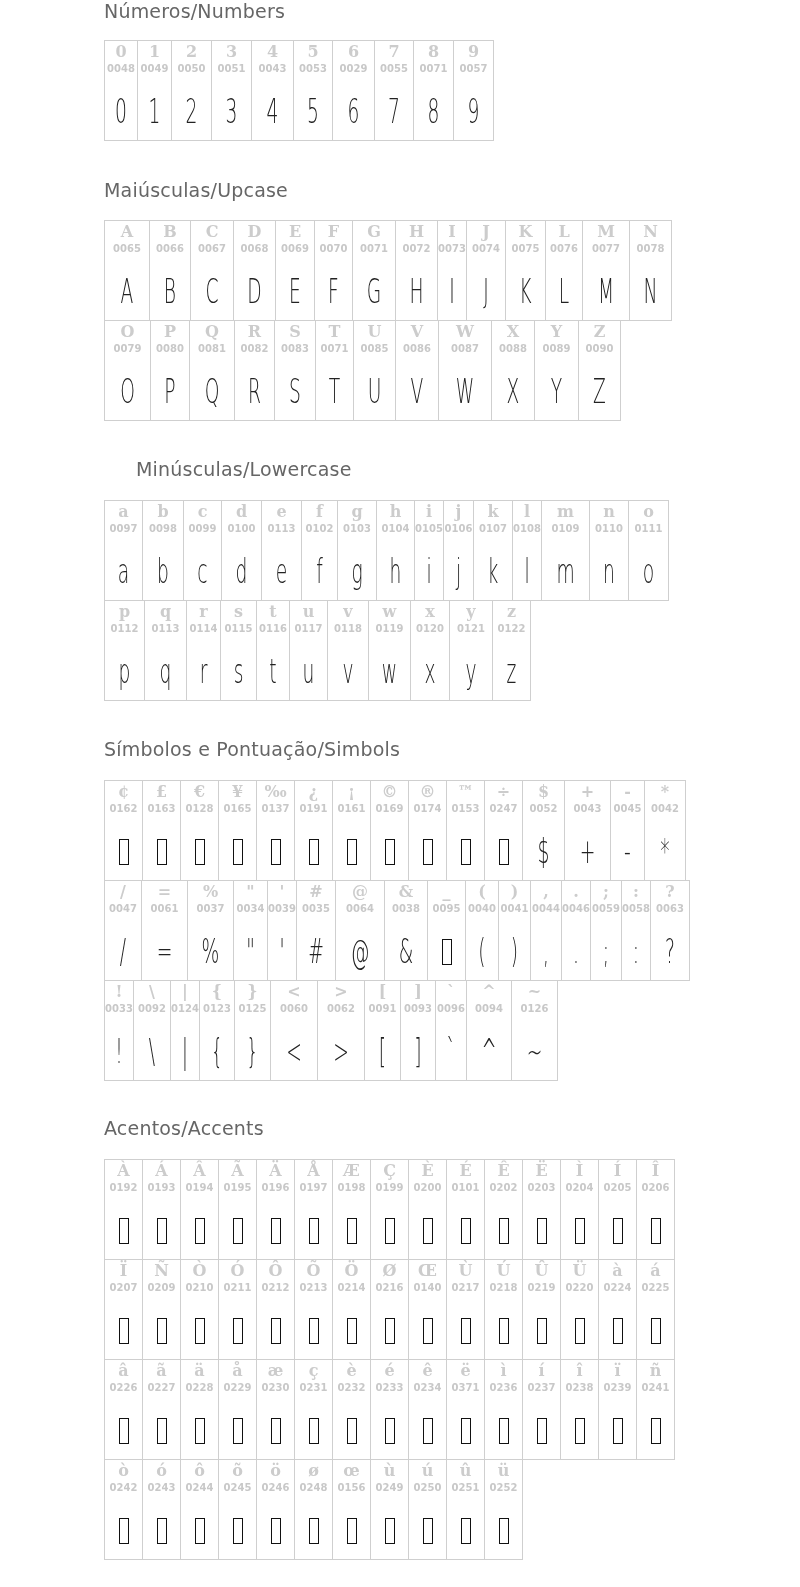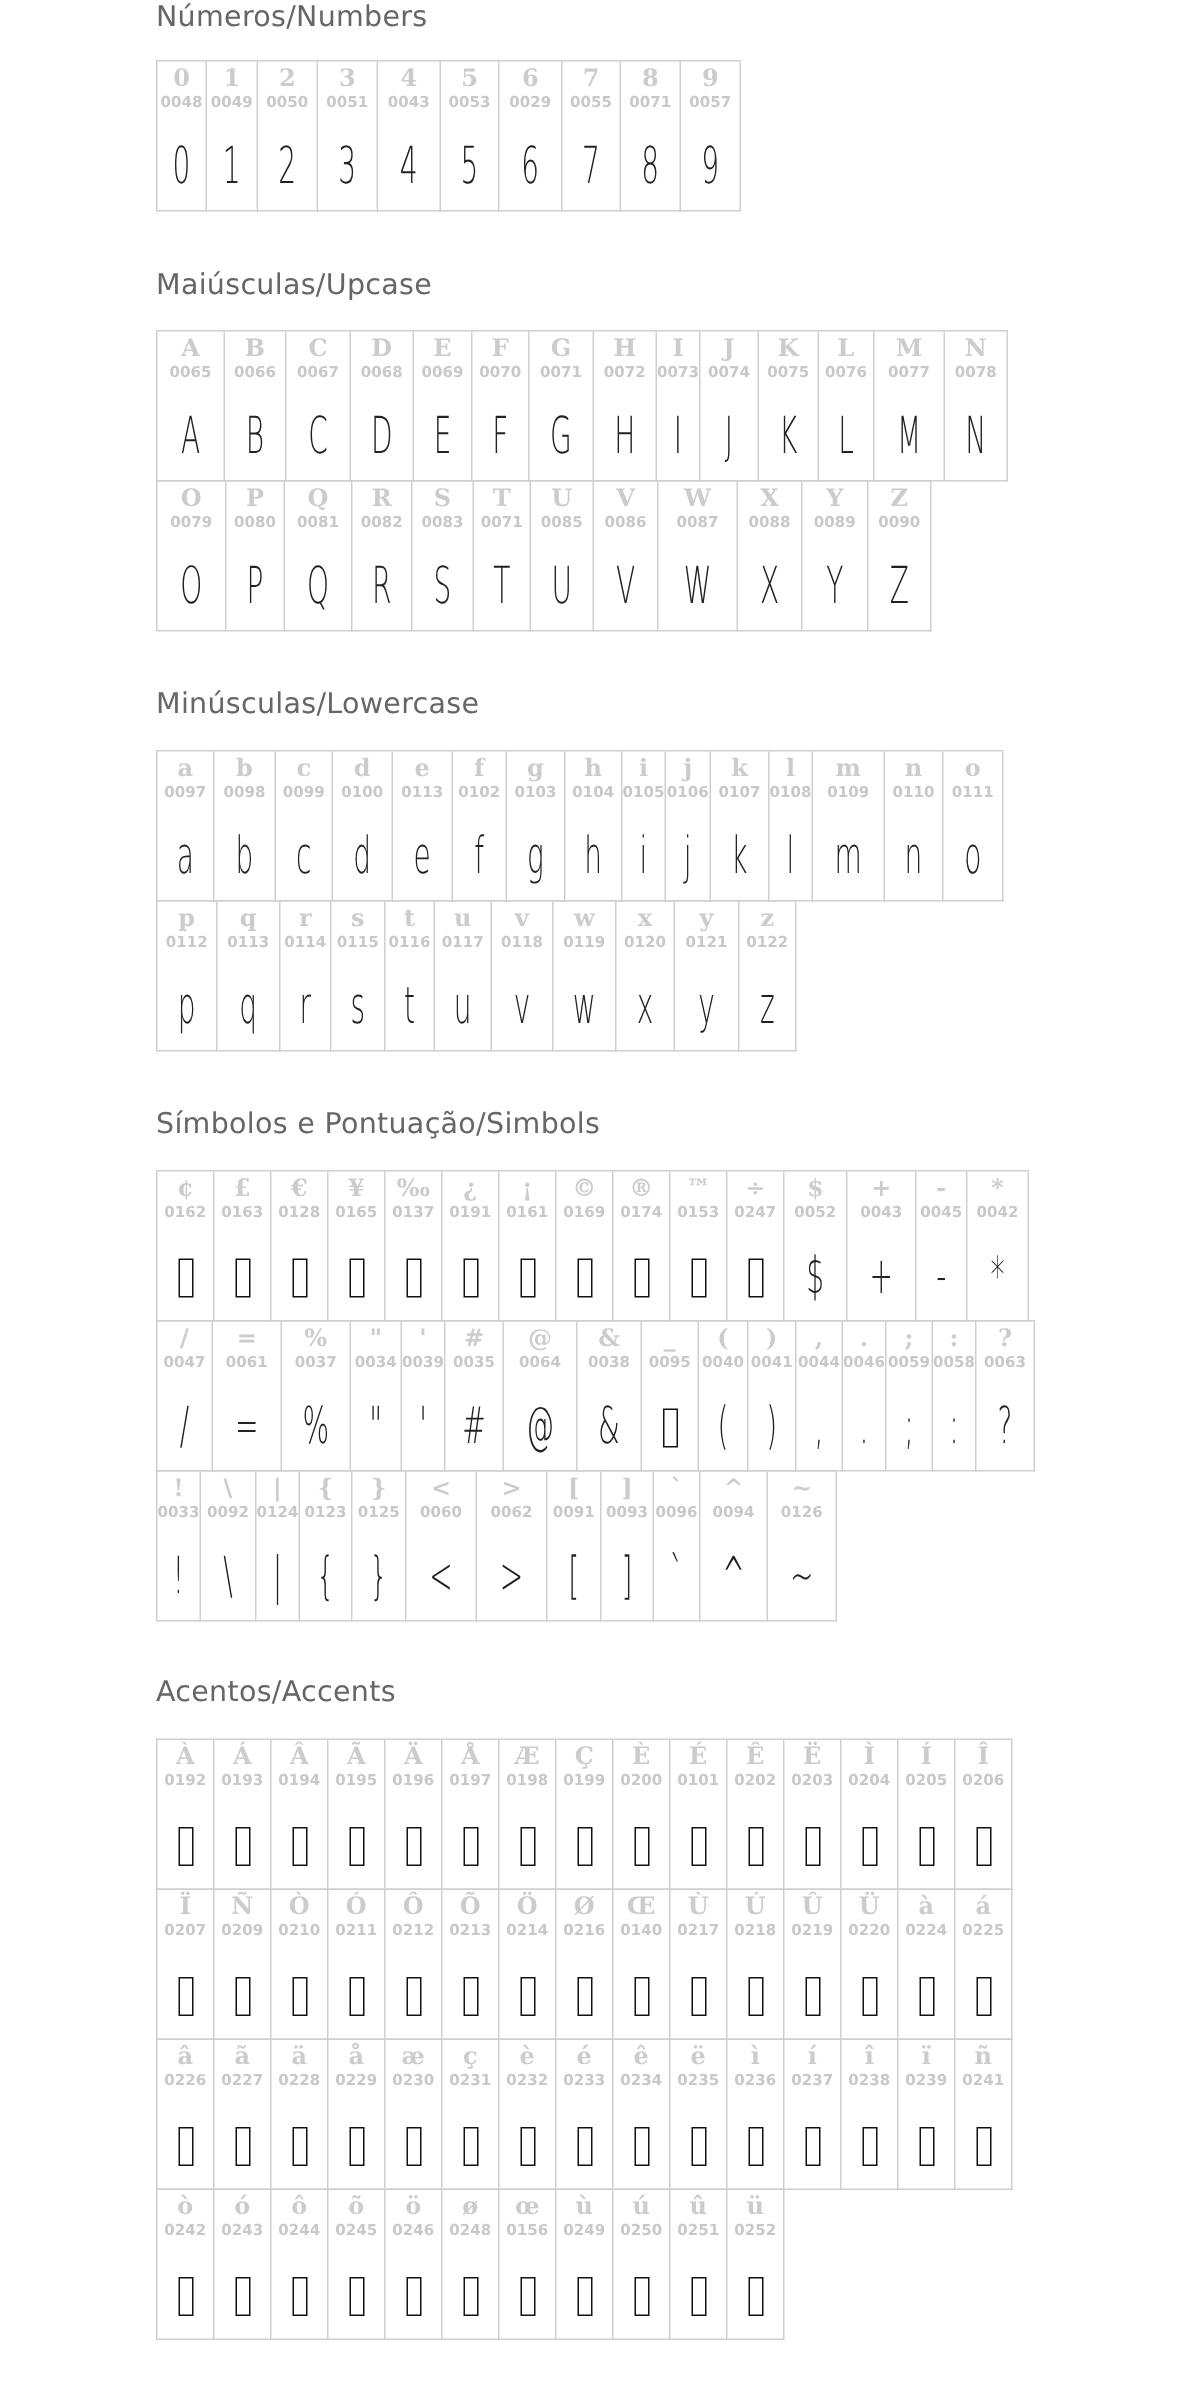--- a/index.html
+++ b/index.html
@@ -198,21 +198,21 @@
         <div class="ch">Y</div>
         <div class="code">0089</div>
         <div class="glyph">Y</div>
       </div>
       <div class="cell" style="width: 42px;">
         <div class="ch">Z</div>
         <div class="code">0090</div>
         <div class="glyph">Z</div>
       </div>
     </div>
-    <div class="section-title" style="top: 458px;">Minúsculas/Lowercase</div>
+    <div class="section-title" style="top: 458px; margin-left: 32px;">Minúsculas/Lowercase</div>
     <div class="row" style="top: 500px;">
       <div class="cell" style="width: 38px;">
         <div class="ch">a</div>
         <div class="code">0097</div>
         <div class="glyph">a</div>
       </div>
       <div class="cell" style="width: 41px;">
         <div class="ch">b</div>
         <div class="code">0098</div>
         <div class="glyph">b</div>
@@ -758,21 +758,21 @@
         <div class="code">0233</div>
         <div class="glyph missing"><span class="missing-box"></span></div>
       </div>
       <div class="cell" style="width: 38px;">
         <div class="ch">ê</div>
         <div class="code">0234</div>
         <div class="glyph missing"><span class="missing-box"></span></div>
       </div>
       <div class="cell" style="width: 38px;">
         <div class="ch">ë</div>
-        <div class="code">0235</div>
+        <div class="code">0371</div>
         <div class="glyph missing"><span class="missing-box"></span></div>
       </div>
       <div class="cell" style="width: 38px;">
         <div class="ch">ì</div>
         <div class="code">0236</div>
         <div class="glyph missing"><span class="missing-box"></span></div>
       </div>
       <div class="cell" style="width: 38px;">
         <div class="ch">í</div>
         <div class="code">0237</div>

